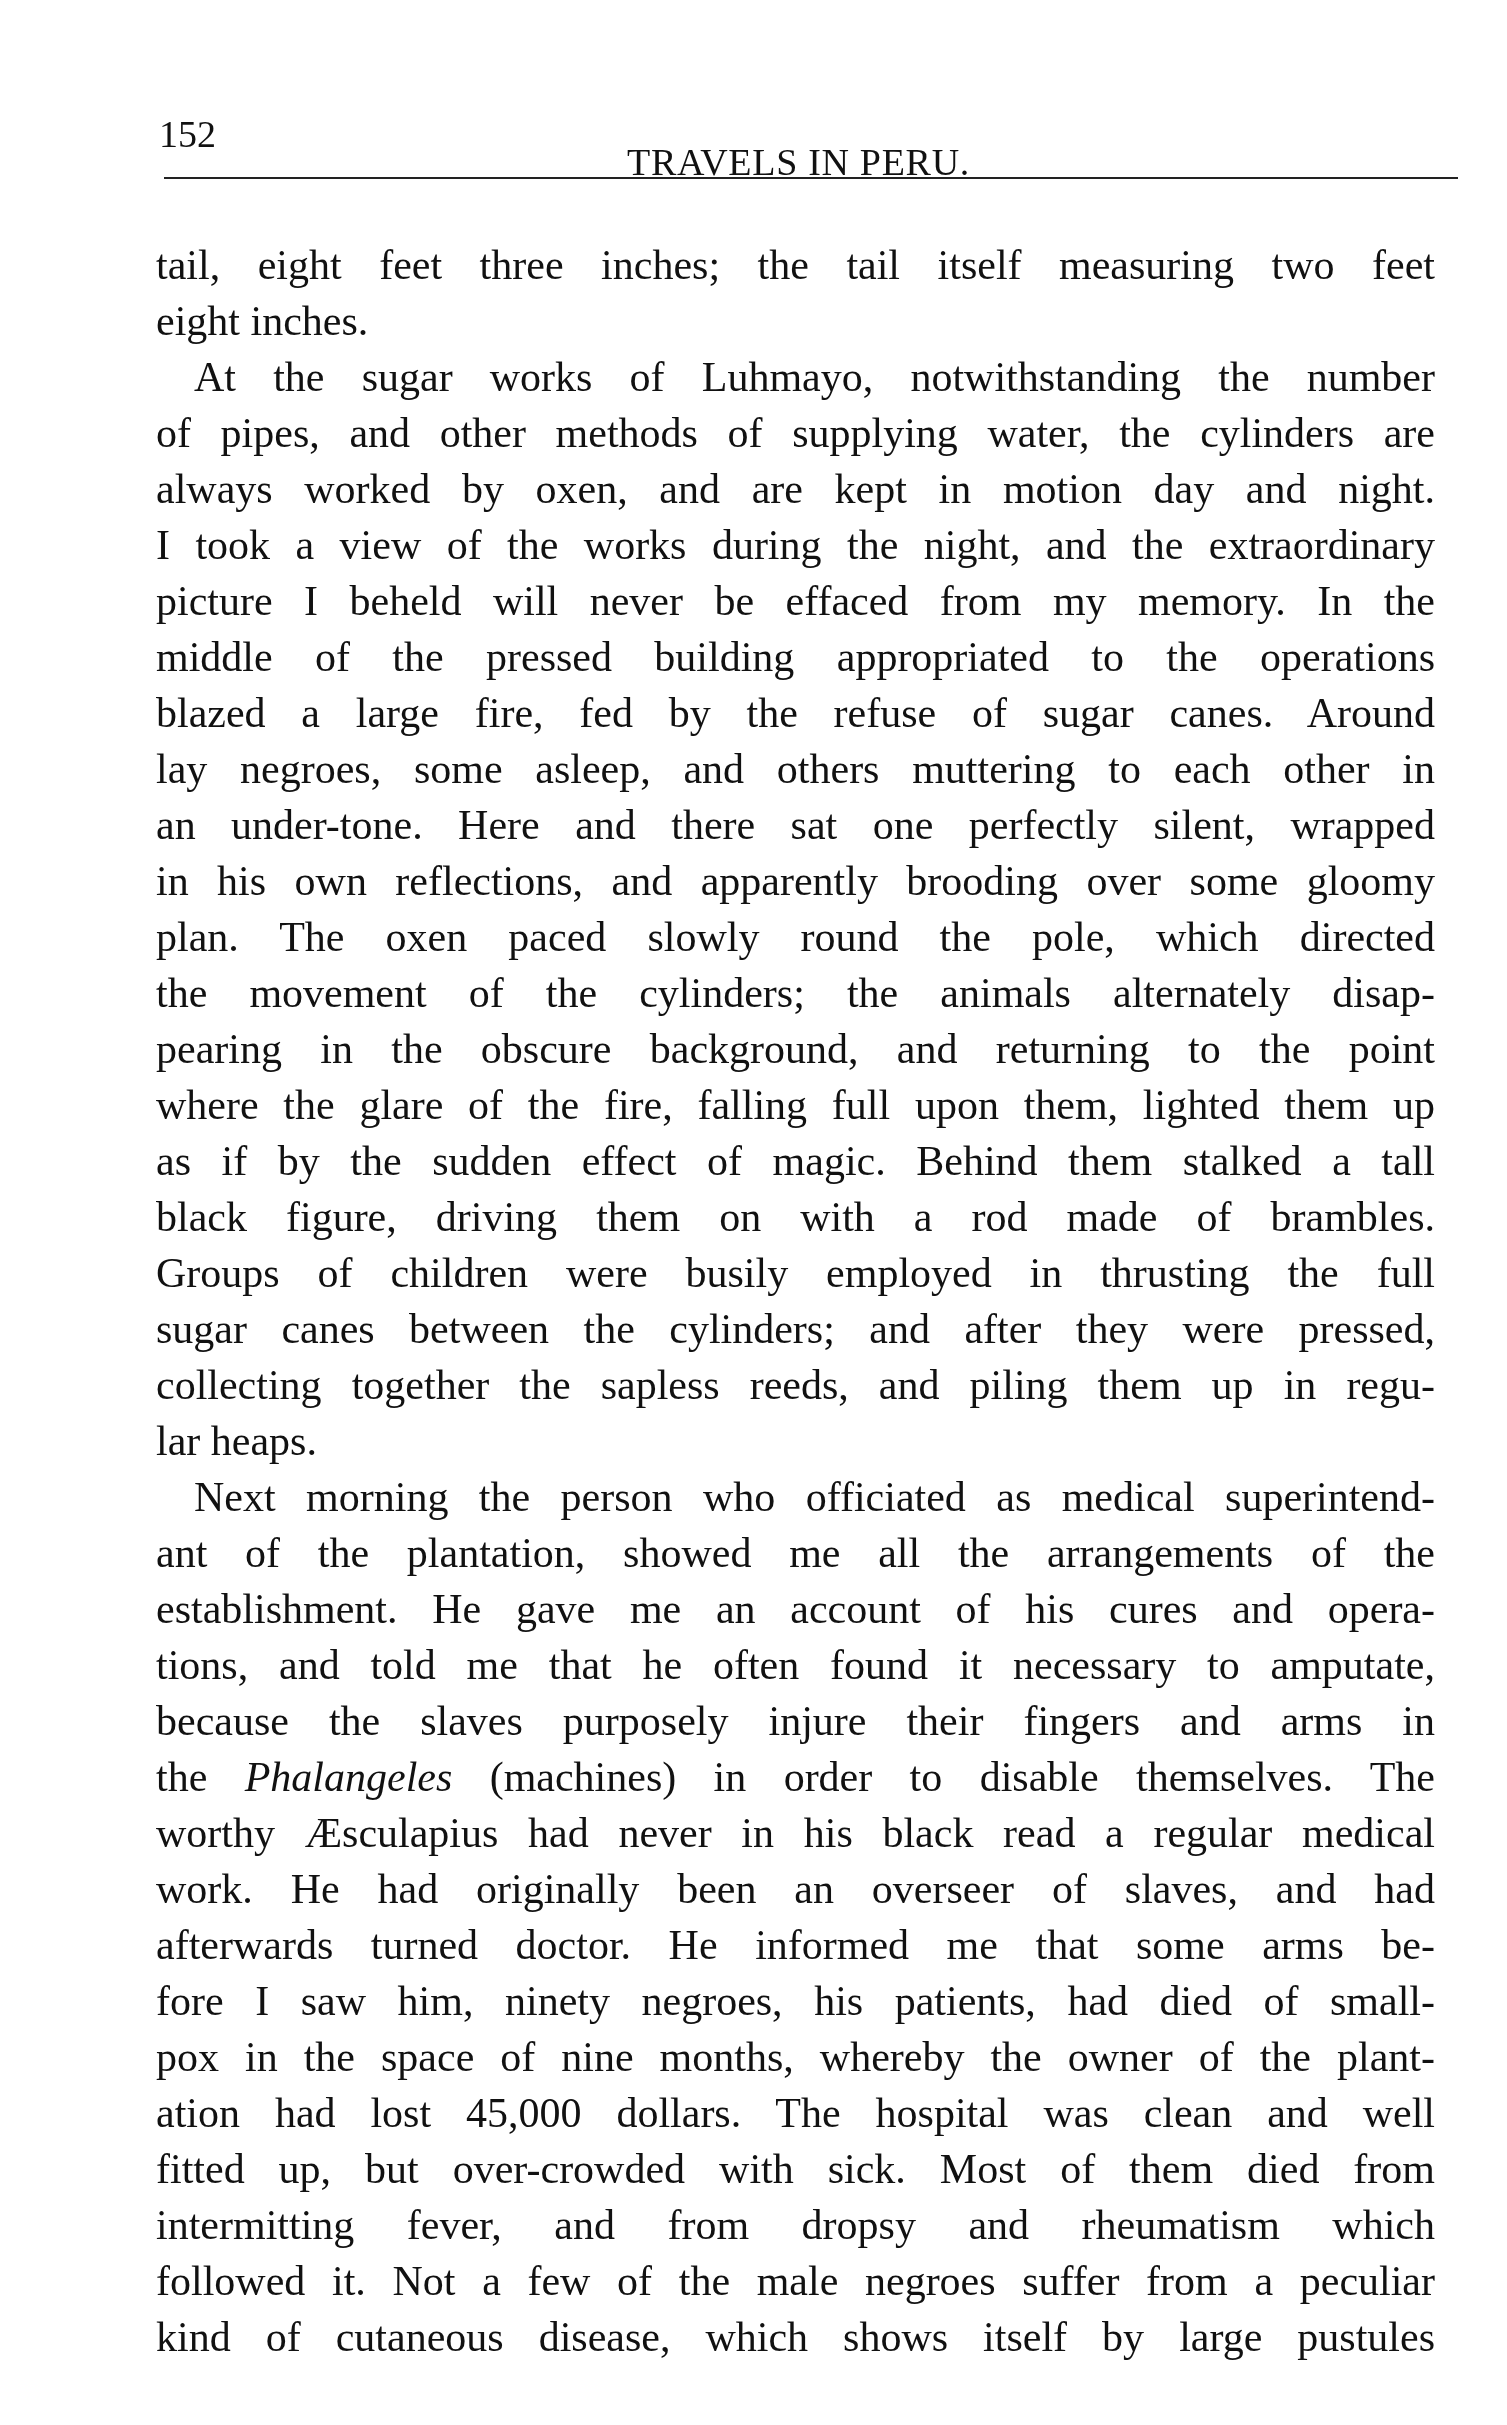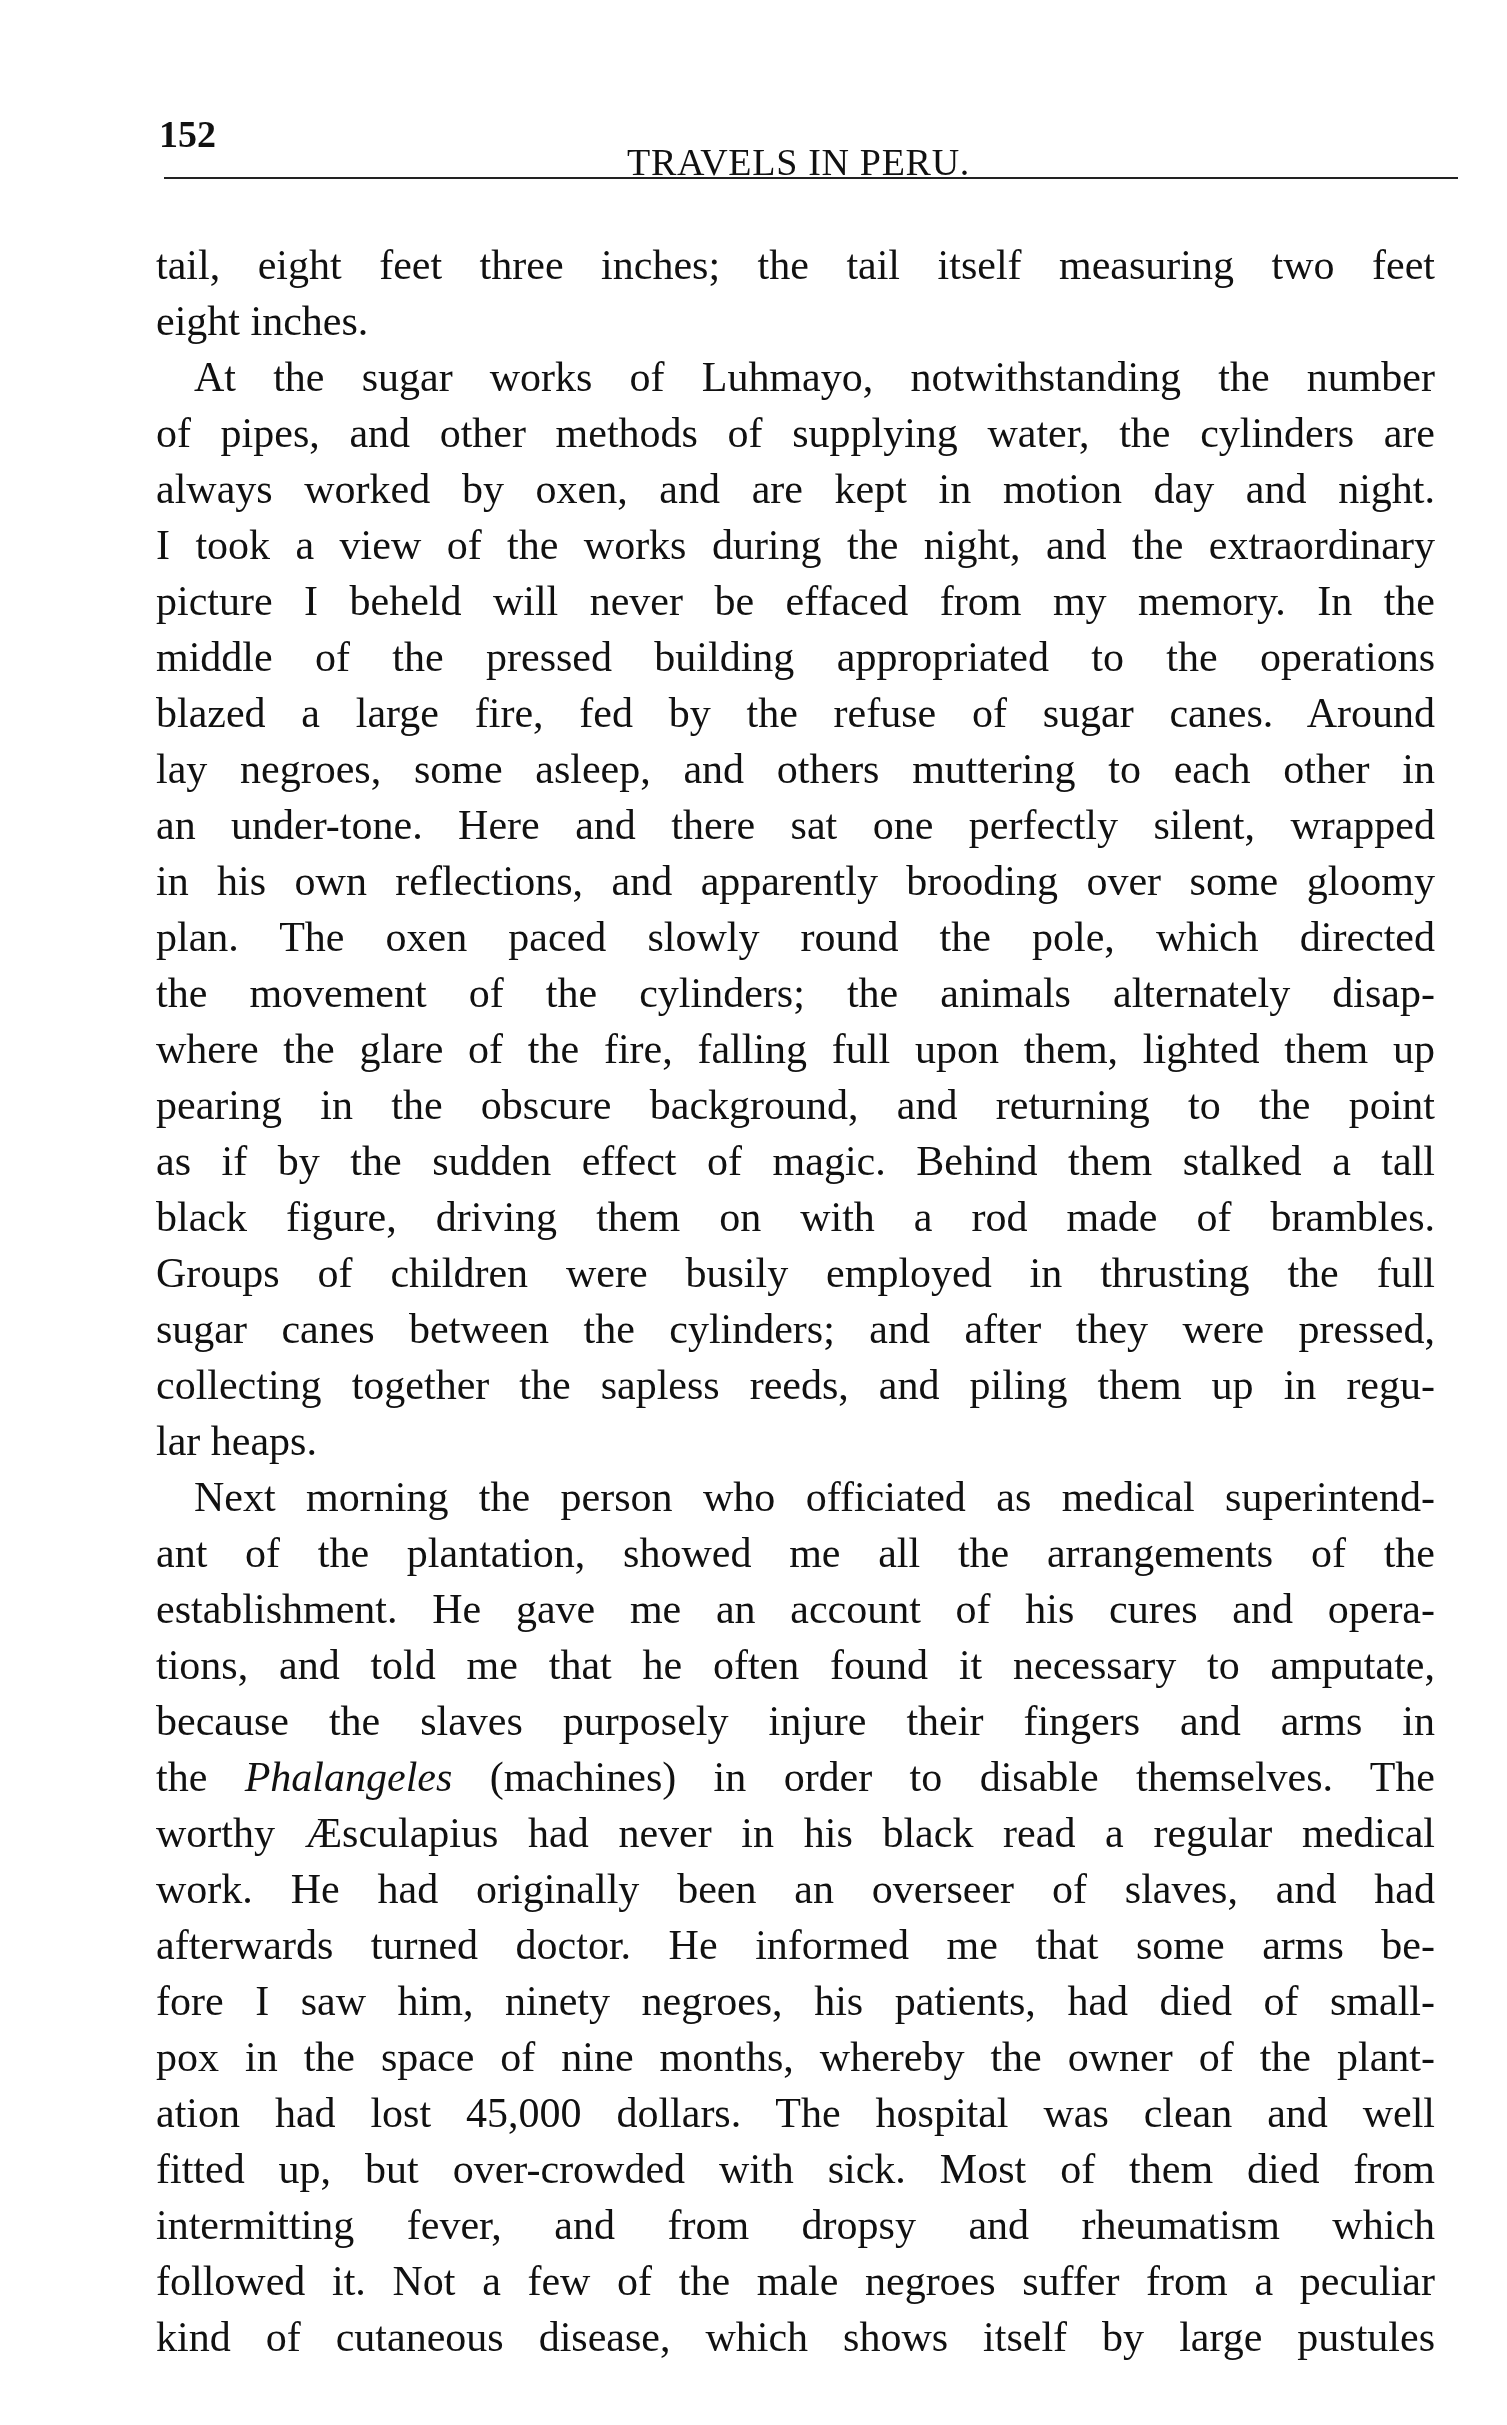--- a/index.html
+++ b/index.html
@@ -1,20 +1,20 @@
 <!DOCTYPE html>
 <html style="font-size:11.8px"><head>
 <meta charset="utf-8">
 <style>
   html, body { margin: 0; padding: 0; background: #ffffff; }
   body { width: 1507px; height: 2426px; position: relative; overflow: hidden; }
   .page { position: absolute; left: 0; top: 0; width: 1507px; height: 2426px; background: #fff; color: #111; }
   .running-head { position: absolute; left: 159px; top: 112px; width: 1279px; height: 52px;
     font-family: "Liberation Serif", "DejaVu Serif", serif; font-size: 38px; color: #111; }
-  .page-number { position: absolute; left: 0; top: 0; font-weight: bold; }
+  .page-number { position: absolute; left: 0; top: 0; font-weight: normal; }
   .running-title { position: absolute; left: 0; right: 0; top: 0; text-align: center; letter-spacing: 0.7px; margin-top: 28px; }
   .rule { position: absolute; left: 164px; top: 177px; width: 1294px; height: 0;
     border-top: 2.9px solid #222; }
   .body-text { position: absolute; left: 156px; top: 198px; width: 1279px;
     font-family: "Liberation Serif", "DejaVu Serif", serif; font-size: 42px; line-height: 56px;
     color: #111; text-align: justify; margin-top: 39px; }
   .line { display: block; white-space: nowrap; text-align-last: justify; text-align: justify; height: 56px; overflow: visible; }
   .line.last { text-align-last: left; }
   .line.indent { padding-left: 38px; }
   em { font-style: italic; }
@@ -39,22 +39,22 @@
         <span class="line">always worked by oxen, and are kept in motion day and night.</span>
         <span class="line">I took a view of the works during the night, and the extraordinary</span>
         <span class="line">picture I beheld will never be effaced from my memory. In the</span>
         <span class="line">middle of the pressed building appropriated to the operations</span>
         <span class="line">blazed a large fire, fed by the refuse of sugar canes. Around</span>
         <span class="line">lay negroes, some asleep, and others muttering to each other in</span>
         <span class="line">an under-tone. Here and there sat one perfectly silent, wrapped</span>
         <span class="line">in his own reflections, and apparently brooding over some gloomy</span>
         <span class="line">plan. The oxen paced slowly round the pole, which directed</span>
         <span class="line">the movement of the cylinders; the animals alternately disap-</span>
+        <span class="line">pearing in the obscure background, and returning to the point</span>
         <span class="line">where the glare of the fire, falling full upon them, lighted them up</span>
-        <span class="line">pearing in the obscure background, and returning to the point</span>
         <span class="line">as if by the sudden effect of magic. Behind them stalked a tall</span>
         <span class="line">black figure, driving them on with a rod made of brambles.</span>
         <span class="line">Groups of children were busily employed in thrusting the full</span>
         <span class="line">sugar canes between the cylinders; and after they were pressed,</span>
         <span class="line">collecting together the sapless reeds, and piling them up in regu-</span>
         <span class="line last">lar heaps.</span>
       </div>
       <div>
         <span class="line indent">Next morning the person who officiated as medical superintend-</span>
         <span class="line">ant of the plantation, showed me all the arrangements of the</span>

